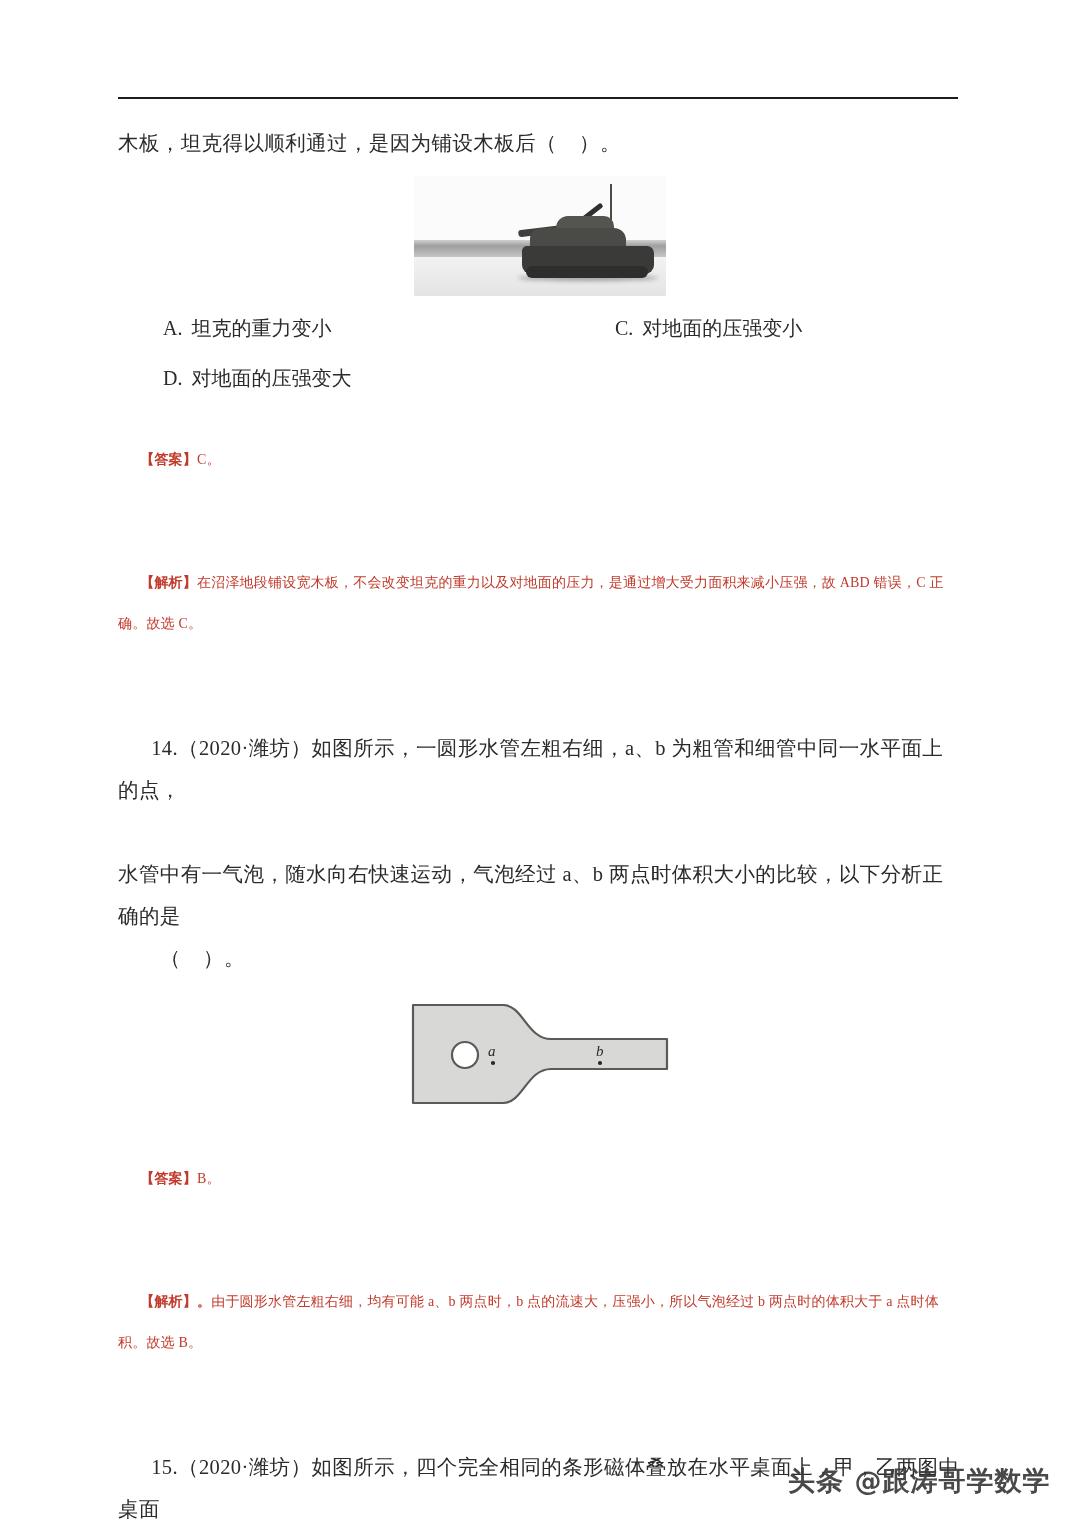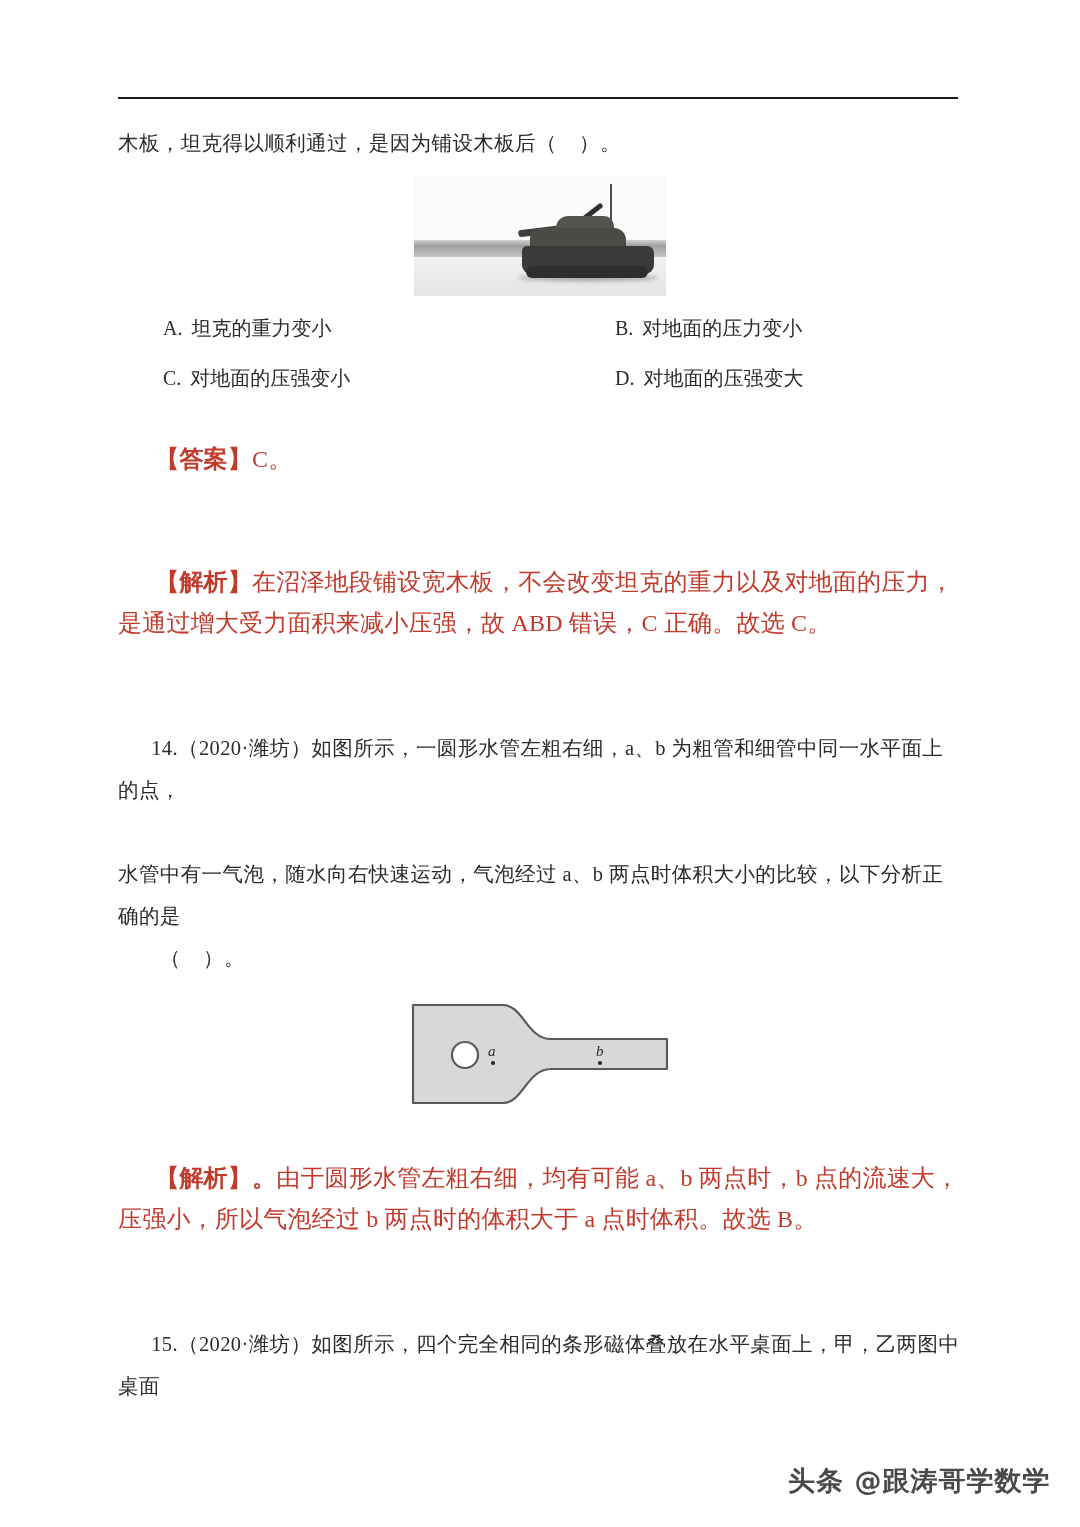--- a/index.html
+++ b/index.html
@@ -63,21 +63,21 @@
     font-size: 20px;
     line-height: 40px;
     color: #2b2b2b;
     white-space: nowrap;
   }
   .opt .lab { margin-right: 9px; }
 
   
   .red {
     color: #c23a2b;
-    font-size: 24px;
+    font-size: 14px;
     line-height: 41px;
     letter-spacing: 0.2px;
     white-space: pre-wrap;
   }
   .red.indent { text-indent: 42px; }
   .red .brackets { font-weight: 600; }
 
   
   .fig {
     display: flex;
@@ -249,23 +249,20 @@
         <div class="tank-body"></div>
         <div class="tank-wheels"></div>
       </div>
     </div>
 
     <div class="options">
       <div class="opt">
         <span class="lab">A.</span><span>坦克的重力变小</span>
       </div>
       <div class="opt">
-        <span class="lab">B.</span><span>对地面的压力变小</span>
-      </div>
-      <div class="opt">
         <span class="lab">C.</span><span>对地面的压强变小</span>
       </div>
       <div class="opt">
         <span class="lab">D.</span><span>对地面的压强变大</span>
       </div>
     </div>
 
     <div class="red indent">
       <span class="brackets">【答案】</span><span>C。</span>
     </div>
@@ -287,20 +284,23 @@
           <circle cx="60" cy="62" r="13" fill="#ffffff" stroke="#5a5a58" stroke-width="2.2"></circle>
         </svg>
         <span class="pipe-label" style="left:83px; top:50px;">a</span>
         <span class="pipe-dot" style="left:86px; top:68px;"></span>
         <span class="pipe-label" style="left:191px; top:50px;">b</span>
         <span class="pipe-dot" style="left:193px; top:68px;"></span>
       </div>
     </div>
 
 
+    <div class="red indent">
+      <span class="brackets">【答案】</span><span>B。</span>
+    </div>
 
     <div class="red indent">
       <span class="brackets">【解析】。</span><span>由于圆形水管左粗右细，均有可能 a、b 两点时，b 点的流速大，压强小，所以气泡经过 b 两点时的体积大于 a 点时体积。故选 B。</span>
     </div>
 
     <div class="qline indent">
       <span>15.</span><span>（2020·潍坊）</span><span>如图所示，四个完全相同的条形磁体叠放在水平桌面上，甲，乙两图中桌面</span>
     </div>
 
   </div>

